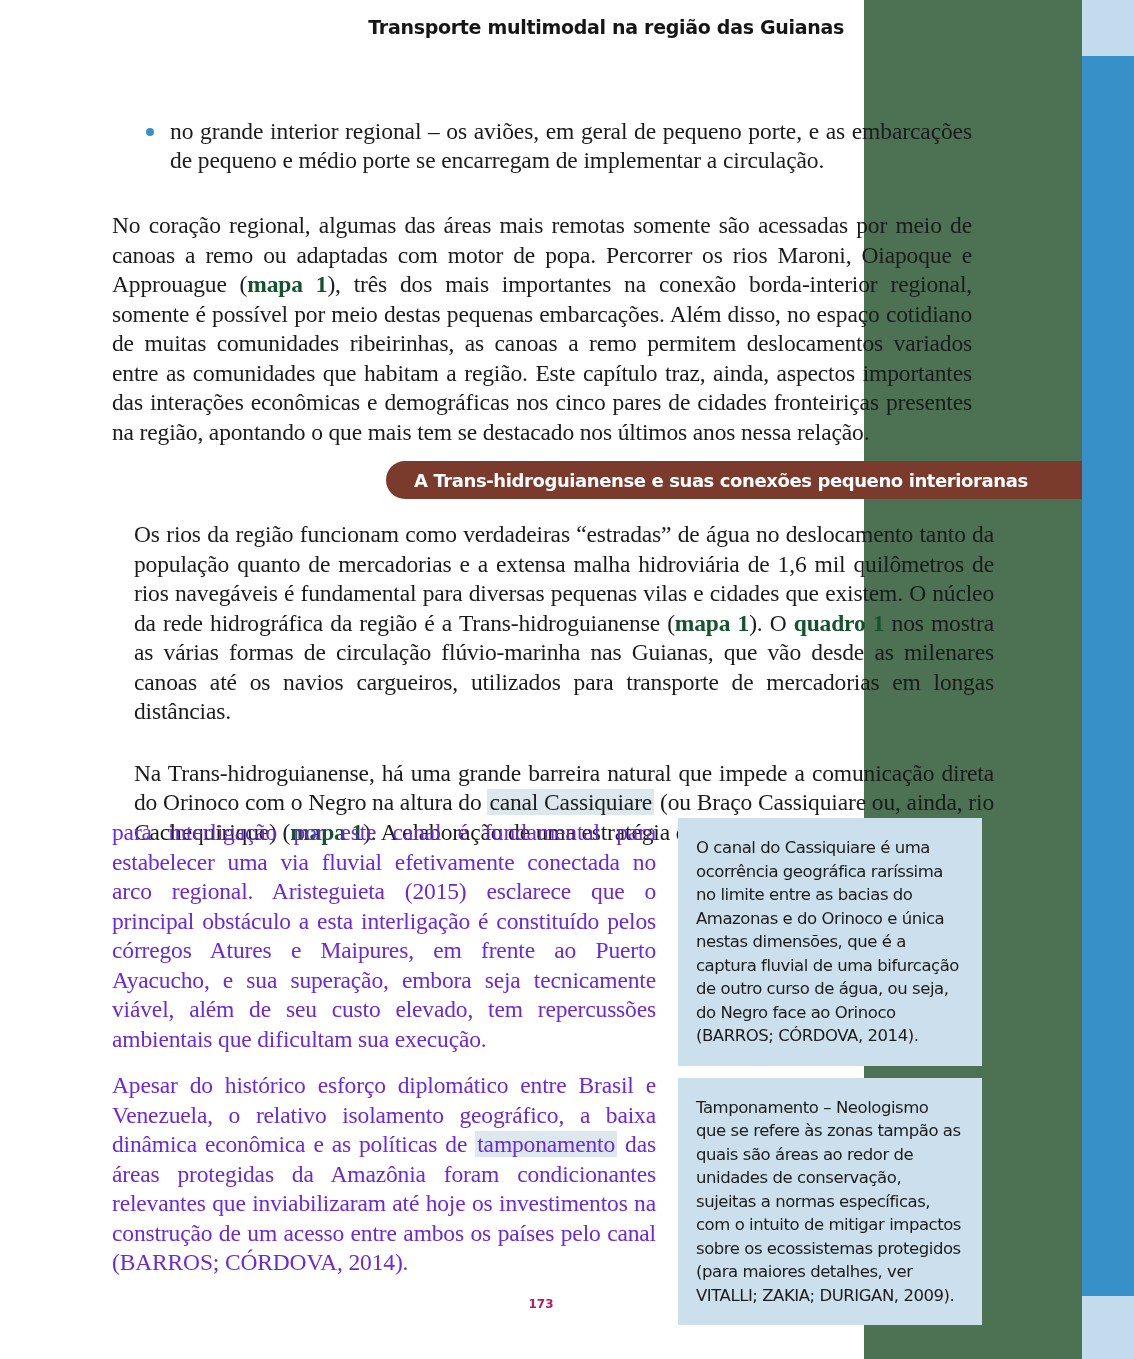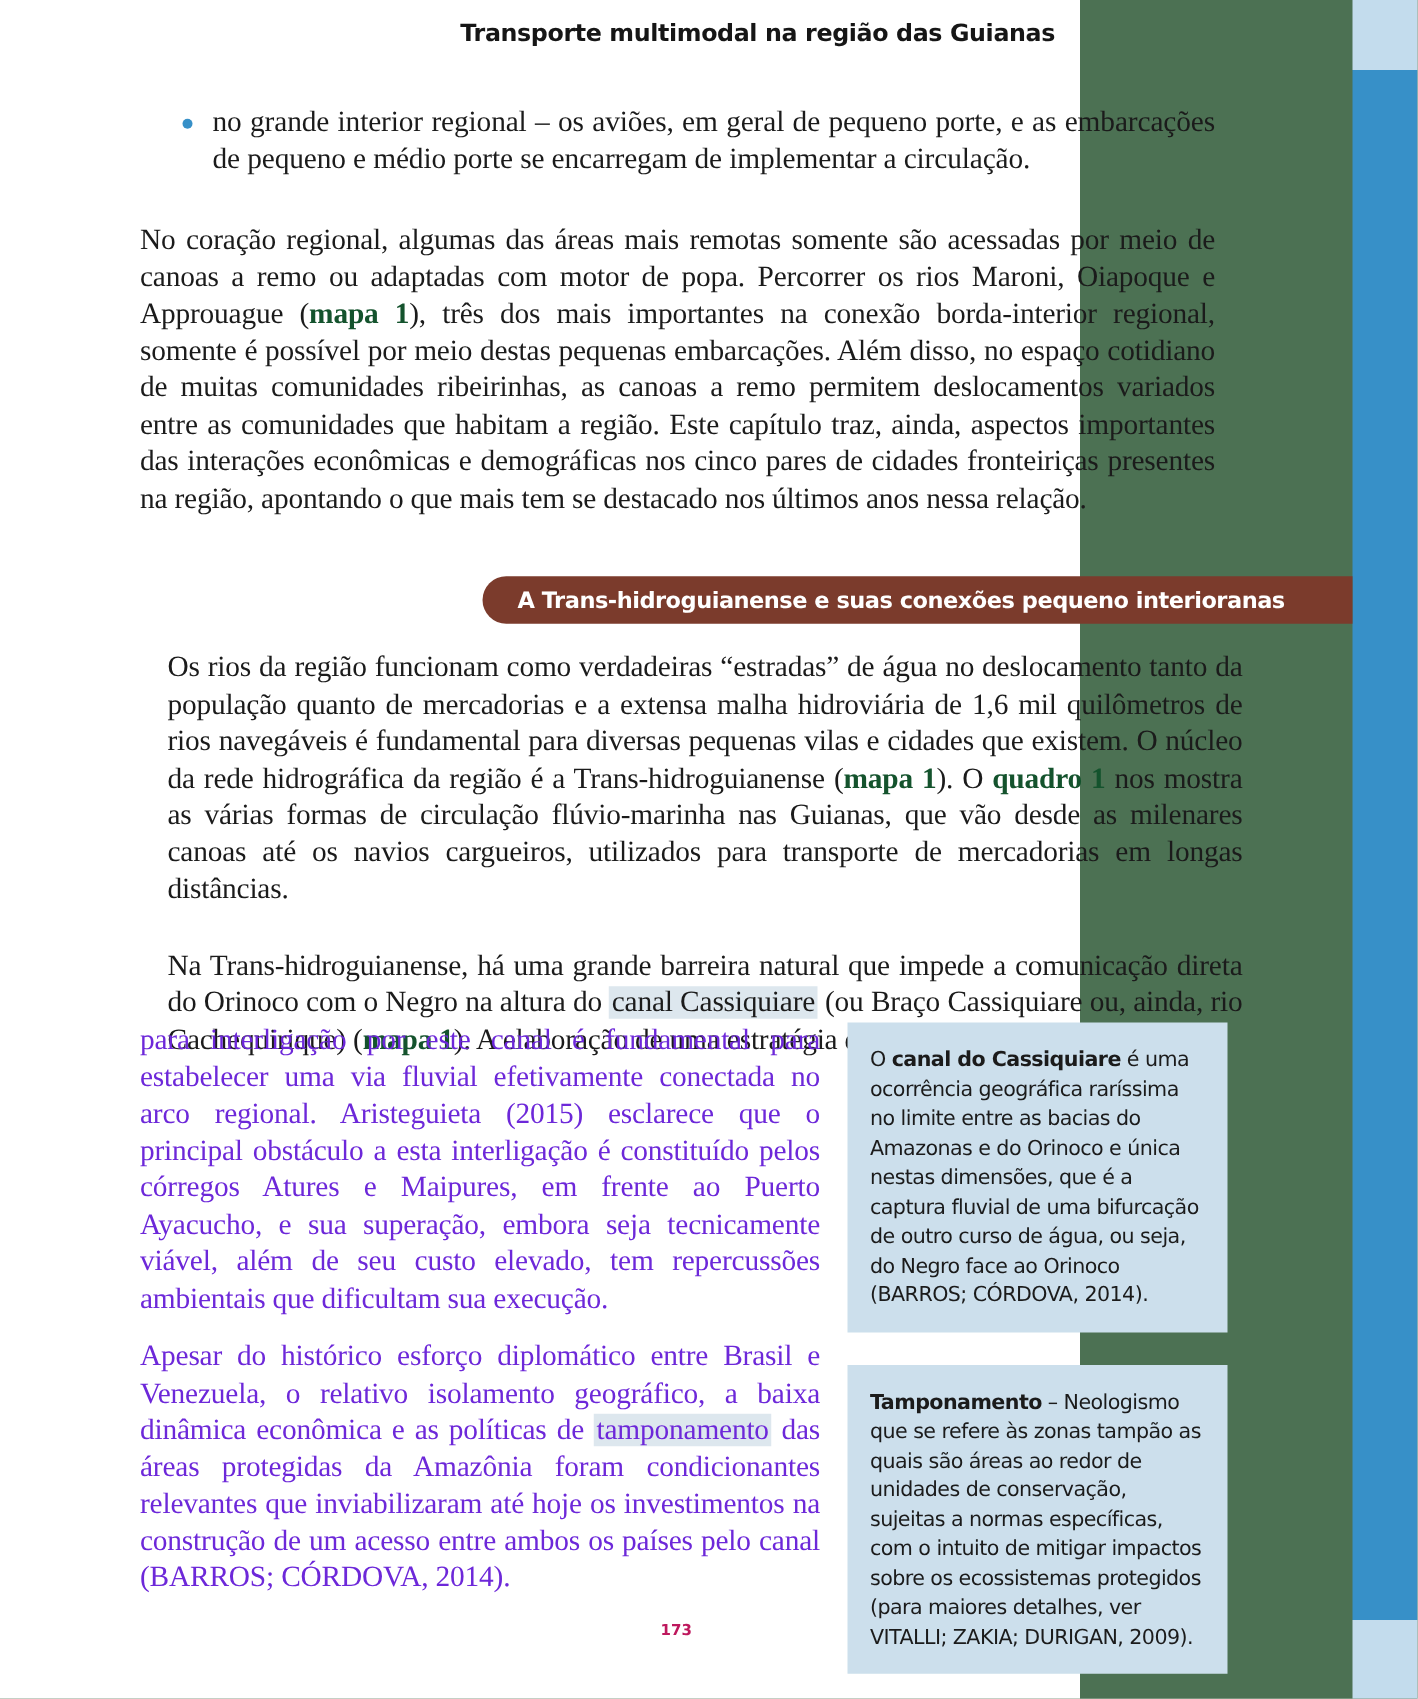--- a/index.html
+++ b/index.html
@@ -60,21 +60,21 @@
     font-weight: bold;
     font-size: 19px;
     color: #161616;
     letter-spacing: -0.3px;
   }
 
   
   .content {
     position: absolute;
     left: 112px;
-    top: 84px;
+    top: 117px;
     width: 860px;
   }
 
   .bullet-list {
     margin: 0;
     padding: 0;
     list-style: none;
   }
   .bullet-item {
     position: relative;
@@ -163,22 +163,22 @@
     background: #ccdfec;
     box-sizing: border-box;
     padding: 18px 20px 18px 18px;
     font-family: "DejaVu Sans", sans-serif;
     font-size: 16.5px;
     line-height: 23.5px;
     color: #1b1b1b;
     letter-spacing: -0.45px;
     text-align: left;
   }
-  .sidebox + .sidebox { margin-top: 26px; }
-  .sidebox b { font-weight: bold; text-align: center; }
+  .sidebox + .sidebox { margin-top: 12px; }
+  .sidebox b { font-weight: normal; text-align: center; }
 
   p.col-par {
     margin: 0;
     font-size: 23.5px;
     line-height: 29.5px;
     color: #6d28d9;
     text-align: justify;
     letter-spacing: -0.15px;
   }
   p.col-par.gap { margin-top: 17px; }

